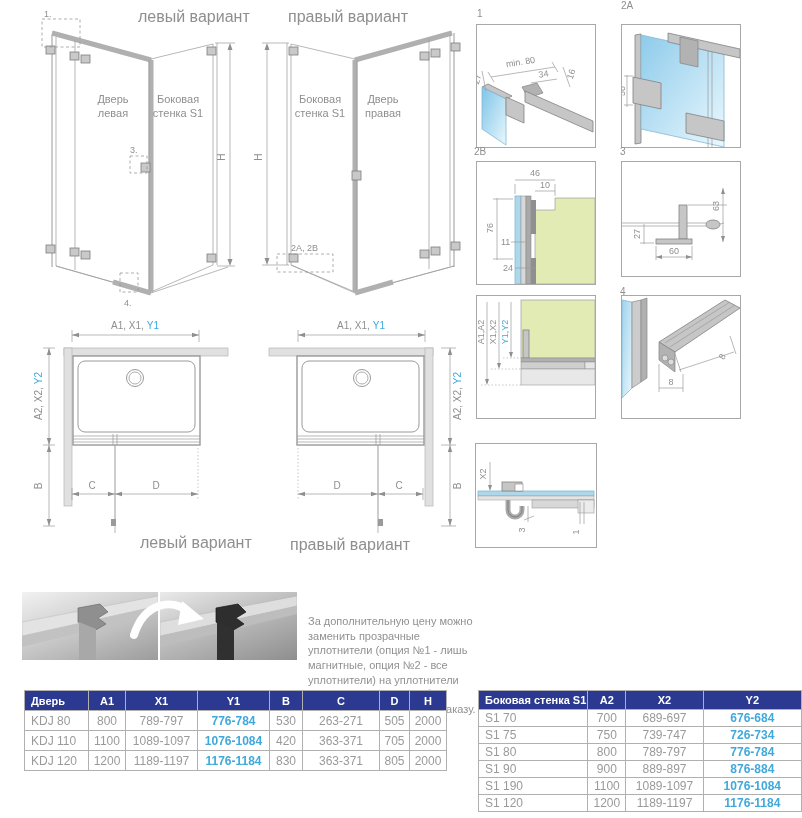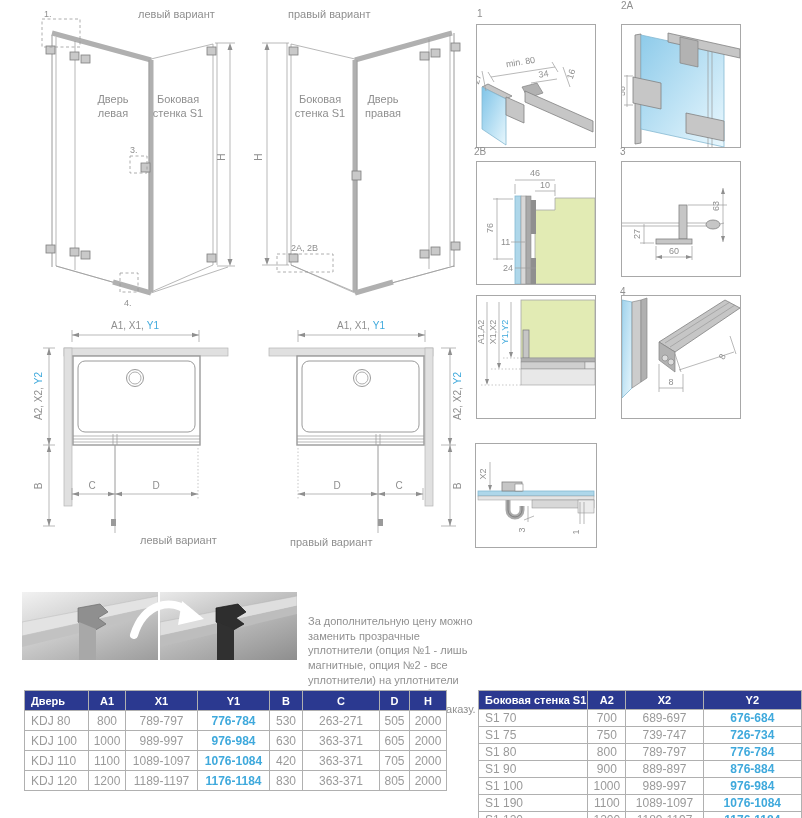--- a/index.html
+++ b/index.html
@@ -1,19 +1,19 @@
 <!DOCTYPE html>
 <html><head>
 <meta charset="utf-8">
 <style>
   html,body{margin:0;padding:0;background:#fff;}
   .page{position:relative;width:802px;height:818px;background:#fff;overflow:hidden;
         font-family:"Liberation Sans",sans-serif;}
   .abs{position:absolute;}
-  .title{font-size:11px;color:#8f8f8f;white-space:nowrap;}
+  .title{font-size:16px;color:#8f8f8f;white-space:nowrap;}
   .det-label{font-size:10px;color:#8f8f8f;}
   .det-box{position:absolute;border:1px solid #a8a8a8;background:#fff;box-sizing:border-box;}
   .note{font-size:11px;line-height:1.33;color:#919191;}
   
   svg text{font-family:"Liberation Sans",sans-serif;}
   .pn{fill:#8f8f8f;font-size:11px;}
   .d{fill:#8f8f8f;font-size:9px;}
   .d10{fill:#8f8f8f;font-size:10px;}
   .blue{fill:#3fa9dc;}
   .ln{stroke:#9a9a9a;stroke-width:1;fill:none;}
@@ -489,30 +489,20 @@
             <td class="c-first">KDJ 80</td>
             <td>800</td>
             <td>789-797</td>
             <td class="c-blue">776-784</td>
             <td>530</td>
             <td>263-271</td>
             <td>505</td>
             <td>2000</td>
           </tr>
           <tr>
-            <td class="c-first">KDJ 100</td>
-            <td>1000</td>
-            <td>989-997</td>
-            <td class="c-blue">976-984</td>
-            <td>630</td>
-            <td>363-371</td>
-            <td>605</td>
-            <td>2000</td>
-          </tr>
-          <tr>
             <td class="c-first">KDJ 110</td>
             <td>1100</td>
             <td>1089-1097</td>
             <td class="c-blue">1076-1084</td>
             <td>420</td>
             <td>363-371</td>
             <td>705</td>
             <td>2000</td>
           </tr>
           <tr>
@@ -563,26 +553,20 @@
             <td>789-797</td>
             <td class="c-blue">776-784</td>
           </tr>
           <tr>
             <td class="c-first">S1 90</td>
             <td>900</td>
             <td>889-897</td>
             <td class="c-blue">876-884</td>
           </tr>
           <tr>
-            <td class="c-first">S1 100</td>
-            <td>1000</td>
-            <td>989-997</td>
-            <td class="c-blue">976-984</td>
-          </tr>
-          <tr>
             <td class="c-first">S1 190</td>
             <td>1100</td>
             <td>1089-1097</td>
             <td class="c-blue">1076-1084</td>
           </tr>
           <tr>
             <td class="c-first">S1 120</td>
             <td>1200</td>
             <td>1189-1197</td>
             <td class="c-blue">1176-1184</td>

